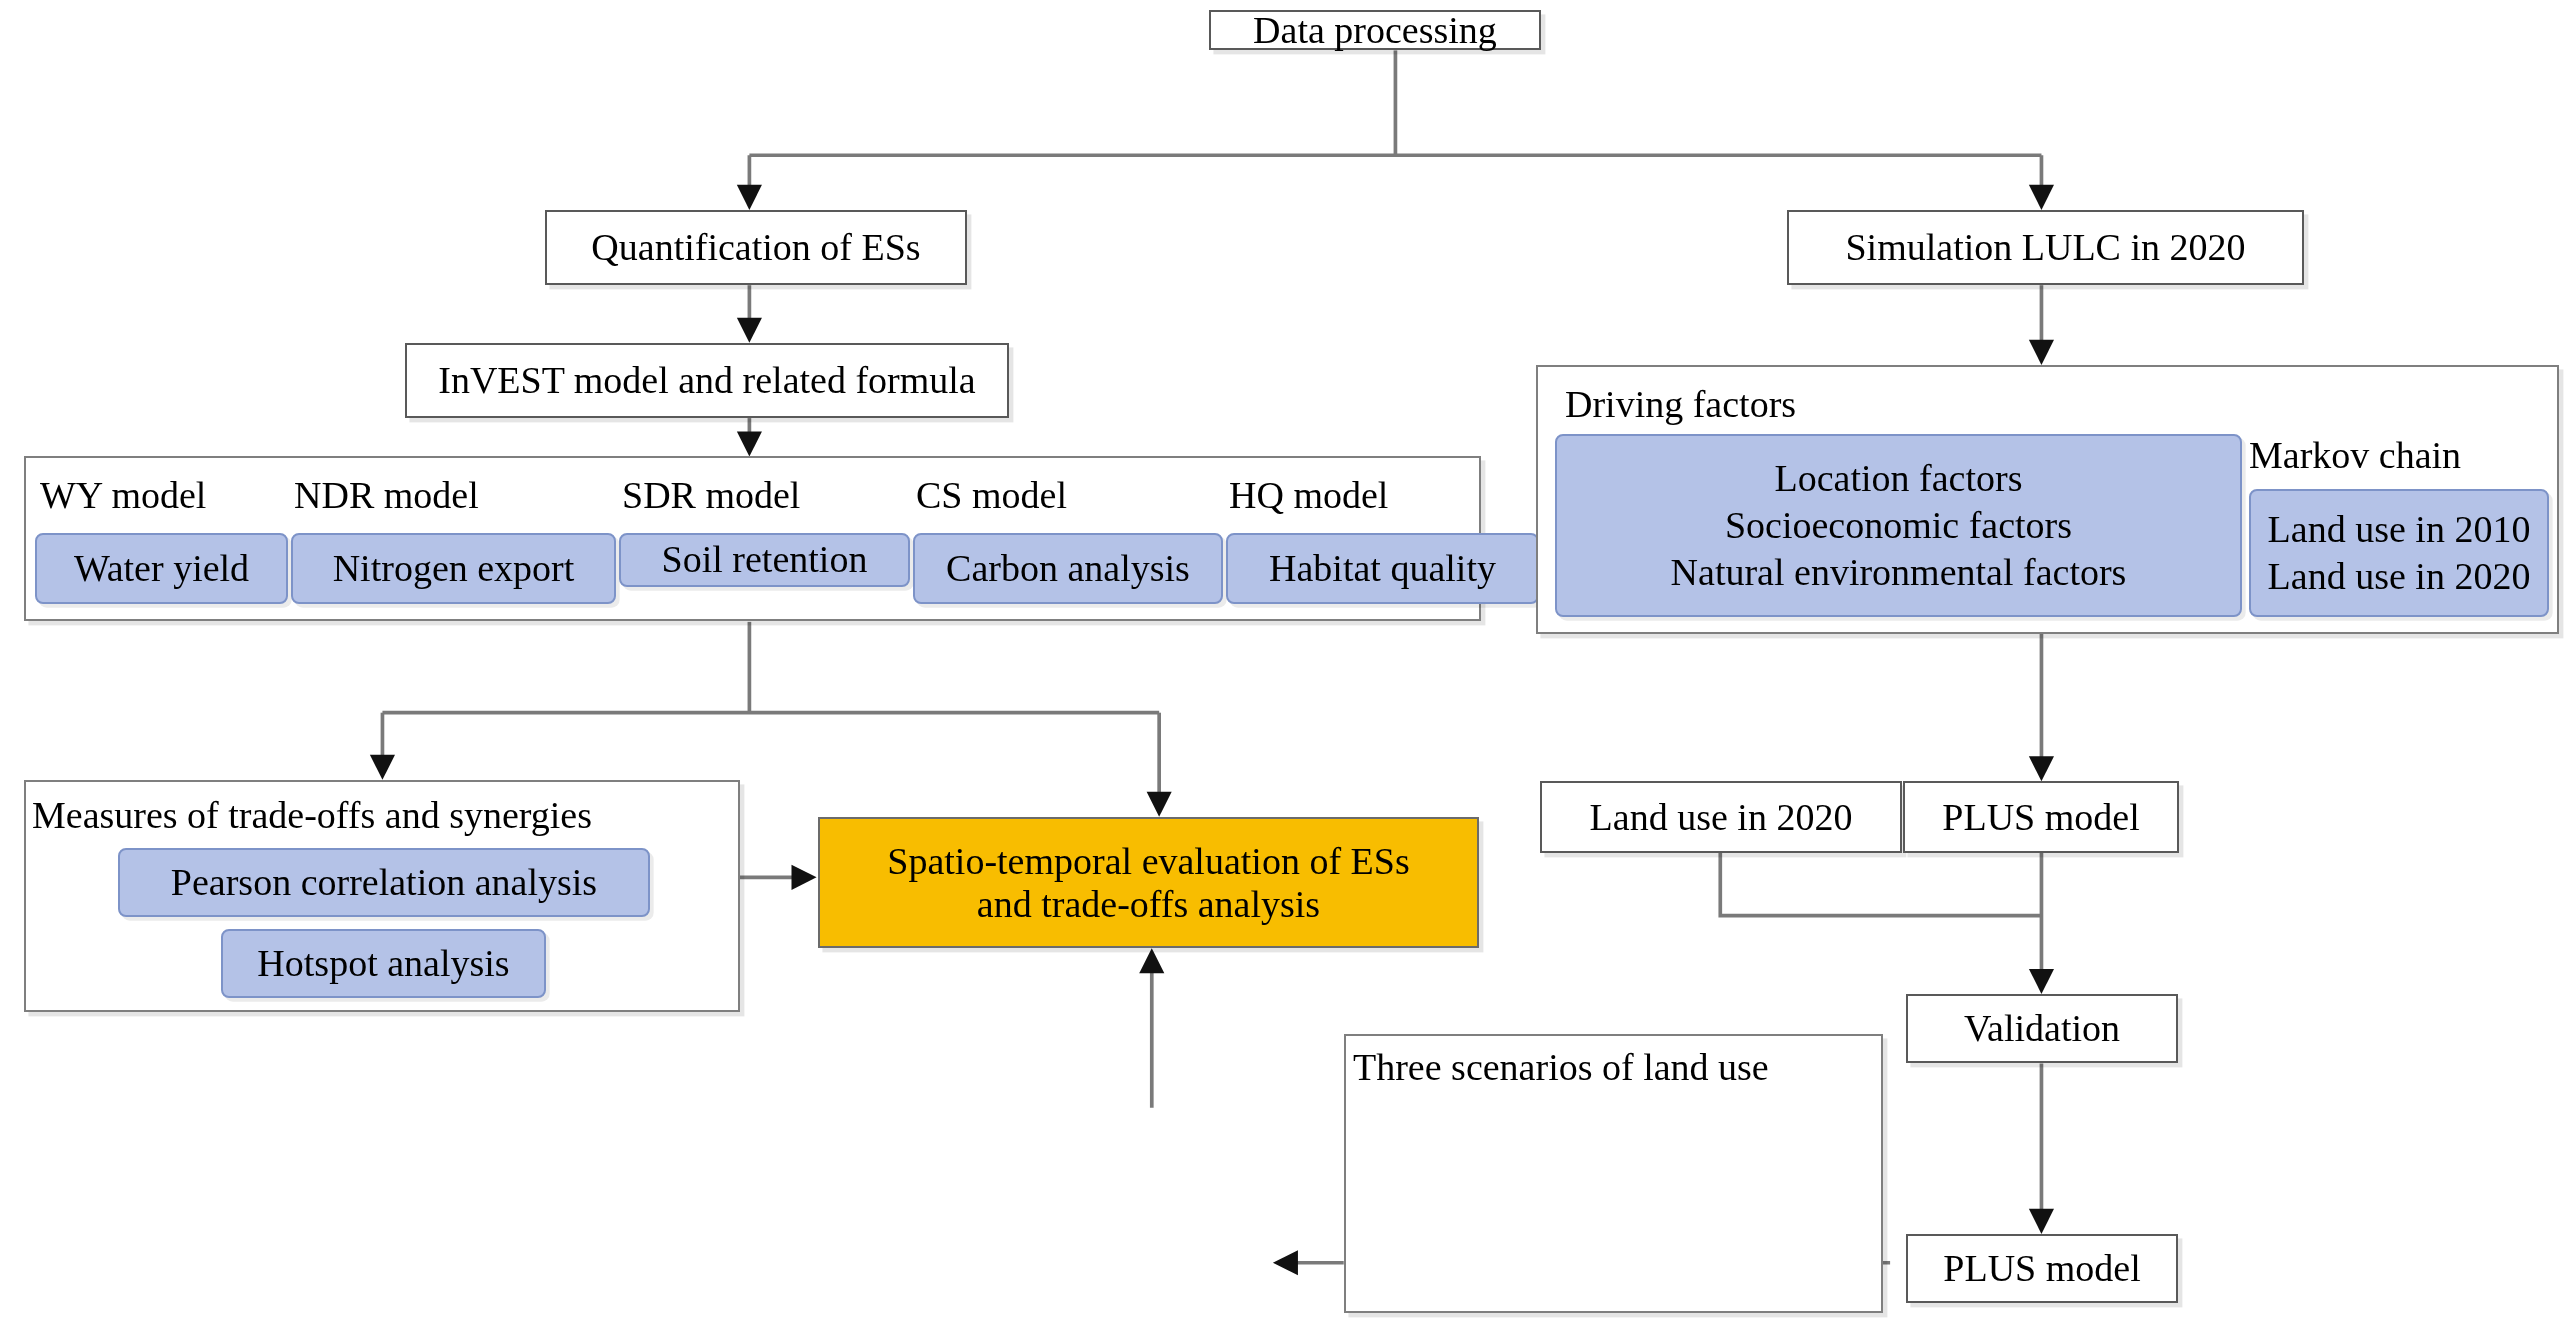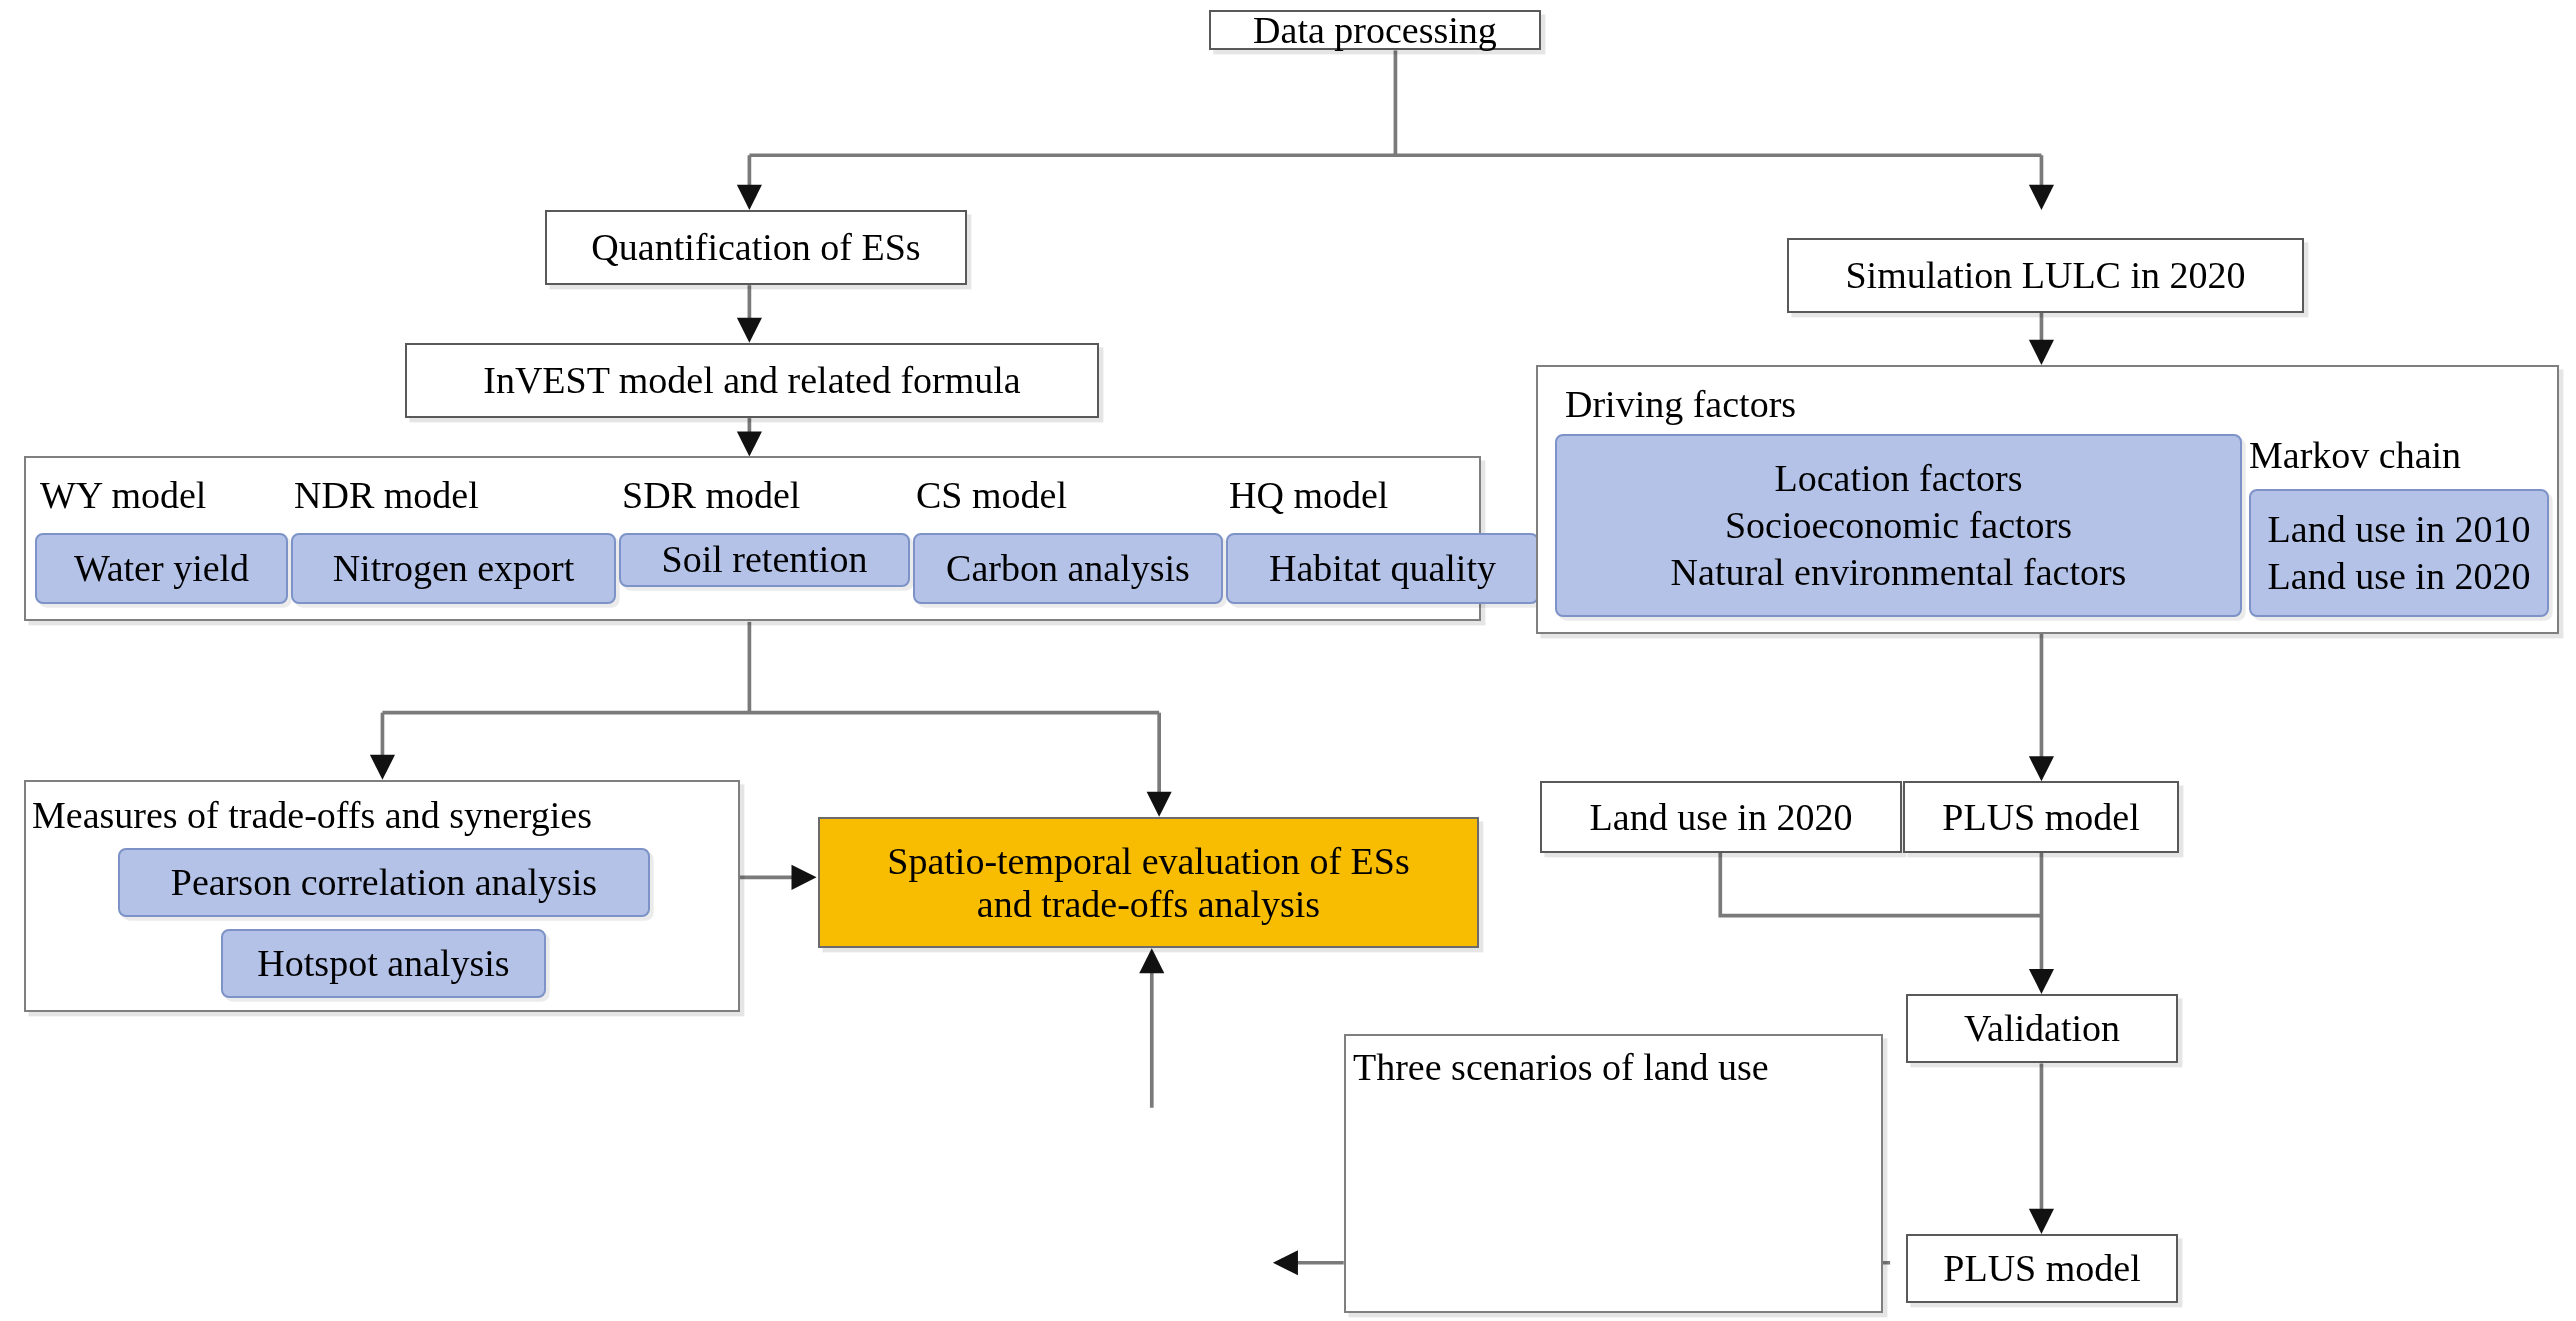--- a/index.html
+++ b/index.html
@@ -132,25 +132,25 @@
   </svg>
 
   <div class="node" style="left:1209px;top:10.3px;width:332px;height:40px;">
     <span>Data processing</span>
   </div>
 
   <div class="node" style="left:545px;top:210px;width:422px;height:75px;">
     <span>Quantification of ESs</span>
   </div>
 
-  <div class="node" style="left:405px;top:343px;width:694px;height:75px;">
+  <div class="node" style="left:405px;top:343px;width:604px;height:75px;">
     <span>InVEST model and related formula</span>
   </div>
 
-  <div class="node" style="left:1787px;top:210px;width:517px;height:75px;margin-top:28px;">
+  <div class="node" style="left:1787px;top:210px;width:517px;height:75px;">
     <span>Simulation LULC in 2020</span>
   </div>
 
   <div class="group" style="left:23.6px;top:456px;width:1457px;height:165px;">
   </div>
 
   <div class="group-title" style="left:40px;top:476px;width:244px;">
     <span>WY model</span>
   </div>
   <div class="pill" style="left:35px;top:533px;width:253px;height:71px;">

